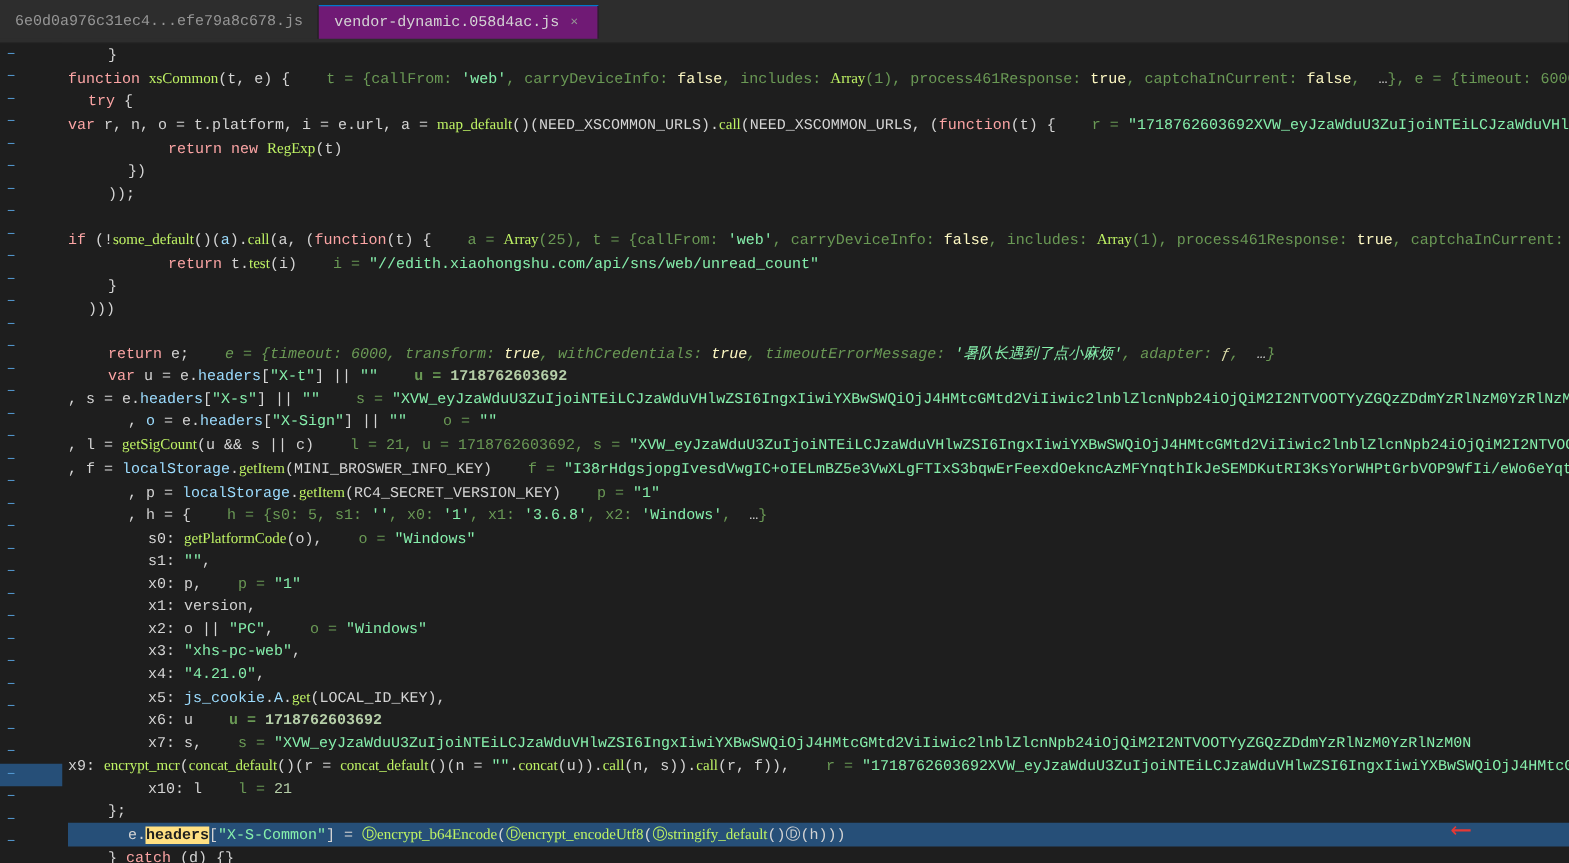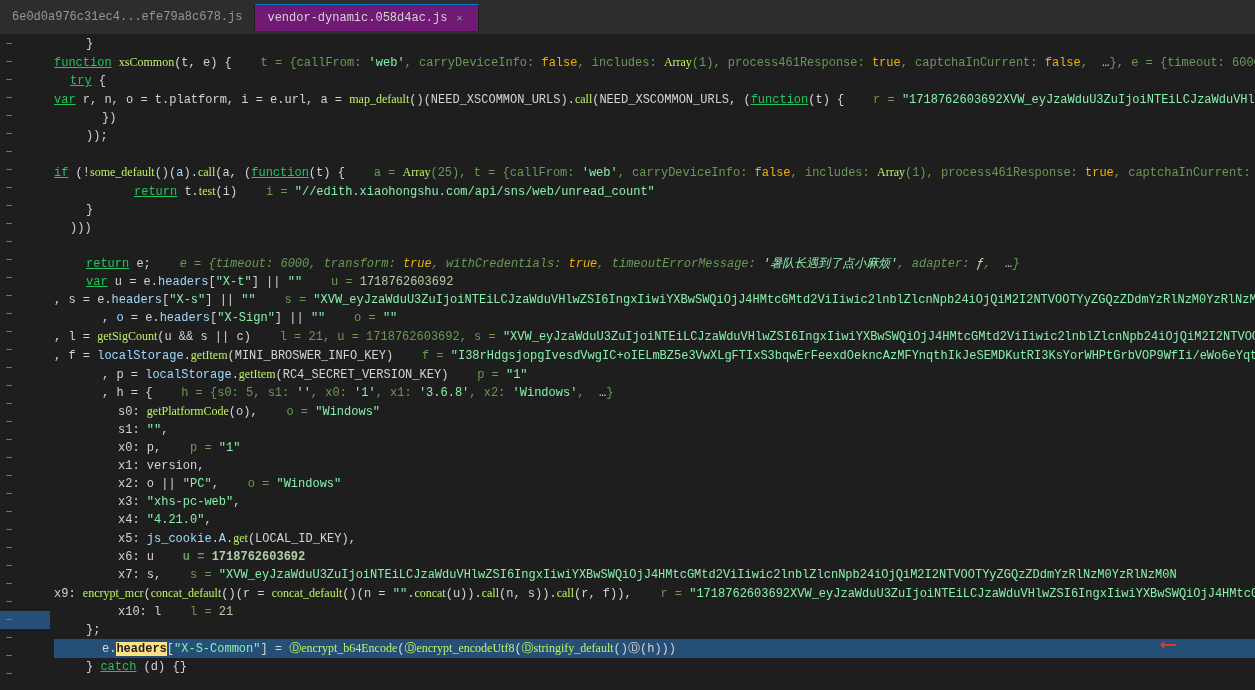--- a/index.html
+++ b/index.html
@@ -91,22 +91,22 @@
       min-height: 18px;
       white-space: pre;
       line-height: 18px;
       position: relative;
     }
     .code-line.highlighted {
       background: #264f78;
     }
 
     
-    .kw { color: #22c55e; text-decoration: underline; } 
-    .kw2 { color: #eab308; text-align: center; } 
+    .kw { color: #fca5a5; } 
+    .kw2 { color: #fef9c3; text-align: center; } 
     .fn { color: #bef264; font-family: Liberation Serif, serif; } 
     .str { color: #86efac; } 
     .num { color: #b5cea8; } 
     .prop { color: #9cdcfe; }
 
     .indent1 { display: inline-block; width: 16px; }
     .indent2 { display: inline-block; width: 32px; }
     .indent3 { display: inline-block; width: 48px; }
     .indent4 { display: inline-block; width: 64px; }
     .indent5 { display: inline-block; width: 80px; }
@@ -260,20 +260,23 @@
     </div>
 
     <div class="code-line">
       <span class="indent1"></span><span><span class="kw">try</span> {</span>
     </div>
 
     <div class="code-line">
       <span class="indent3"></span><span><span class="kw">var</span> r, n, o = t.platform, i = e.url, a = <span class="fn">map_default</span>()(NEED_XSCOMMON_URLS).<span class="fn">call</span>(NEED_XSCOMMON_URLS, (<span class="kw">function</span>(t) {  <span style="color:#6a9955;">  r = <span class="str">"1718762603692XVW_eyJzaWduU3ZuIjoiNTEiLCJzaWduVHlwZSI6IngxIiwiYXBwSWQiOjJ4HMtcGMtd2ViIiwic2lnblZlcnNpb24iOjQiM2I2NTVOOTYyZGQzZDdmYzRlNzM0N</span></span></span>
     </div>
 
+    <div class="code-line">
+      <span class="indent5"></span><span><span class="kw">return</span> <span class="kw">new</span> <span class="fn">RegExp</span>(t)</span>
+    </div>
 
     <div class="code-line">
       <span class="indent3"></span><span>})</span>
     </div>
 
     <div class="code-line">
       <span class="indent2"></span><span>));</span>
     </div>
 
     <div class="code-line">&nbsp;</div>
@@ -294,21 +297,21 @@
       <span class="indent1"></span><span>)))</span>
     </div>
 
     <div class="code-line">&nbsp;</div>
 
     <div class="code-line">
       <span class="indent2"></span><span><span class="kw">return</span> e;  <span style="color:#6a9955;font-style:italic;">  e = {timeout: 6000, transform: <span class="kw2">true</span>, withCredentials: <span class="kw2">true</span>, timeoutErrorMessage: <span class="str">'暑队长遇到了点小麻烦'</span>, adapter: <span style="color:#dcdcaa;">ƒ</span>,  <span style="color:#d4d4d4;">…</span>}</span></span>
     </div>
 
     <div class="code-line">
-      <span class="indent2"></span><span><span class="kw">var</span> u = e.<span class="prop">headers</span>[<span class="str">"X-t"</span>] || <span class="str">""</span>  <span style="color:#6a9955;">  u = <span class="num">1718762603692</span></span></span>
+      <span class="indent2"></span><span><span class="kw">var</span> u = e.<span class="prop">headers</span>[<span class="str">"X-t"</span>] || <span class="str">""</span>  <span style="color:#6a9955;font-weight:bold;">  u = <span class="num">1718762603692</span></span></span>
     </div>
 
     <div class="code-line">
       <span class="indent3"></span><span>, s = e.<span class="prop">headers</span>[<span class="str">"X-s"</span>] || <span class="str">""</span>  <span style="color:#6a9955;">  s = <span class="str">"XVW_eyJzaWduU3ZuIjoiNTEiLCJzaWduVHlwZSI6IngxIiwiYXBwSWQiOjJ4HMtcGMtd2ViIiwic2lnblZlcnNpb24iOjQiM2I2NTVOOTYyZGQzZDdmYzRlNzM0YzRlNzM0N</span></span></span>
     </div>
 
     <div class="code-line">
       <span class="indent3"></span><span>, <span class="prop">o</span> = e.<span class="prop">headers</span>[<span class="str">"X-Sign"</span>] || <span class="str">""</span>  <span style="color:#6a9955;">  o = <span class="str">""</span></span></span>
     </div>
 

